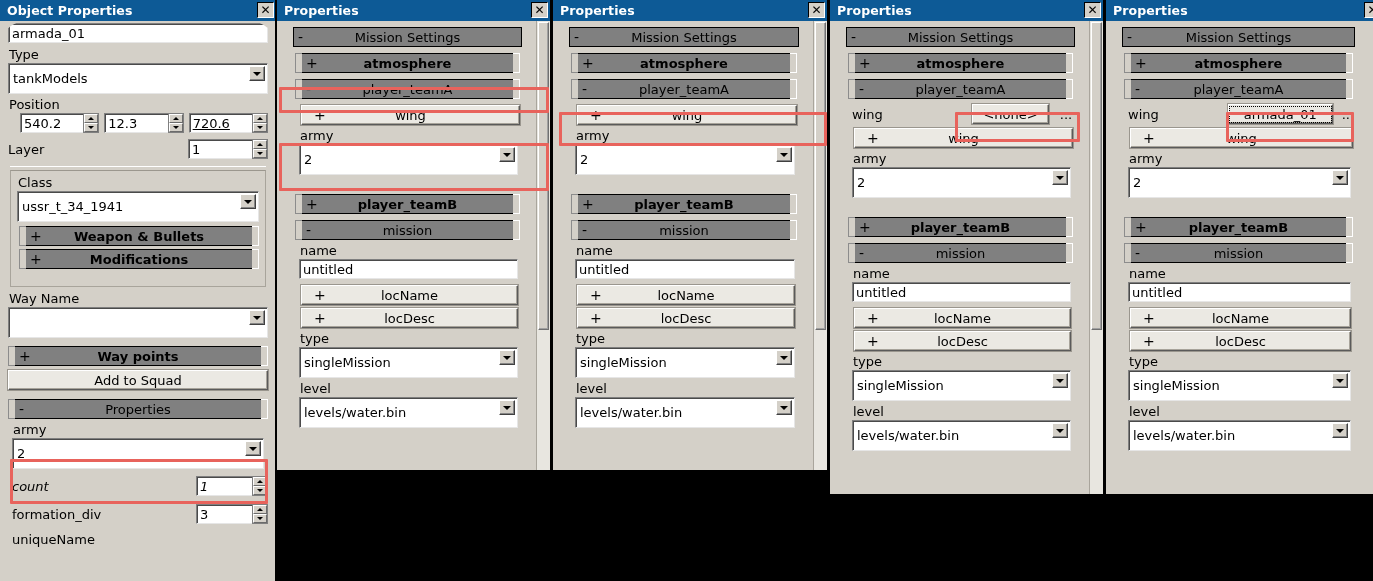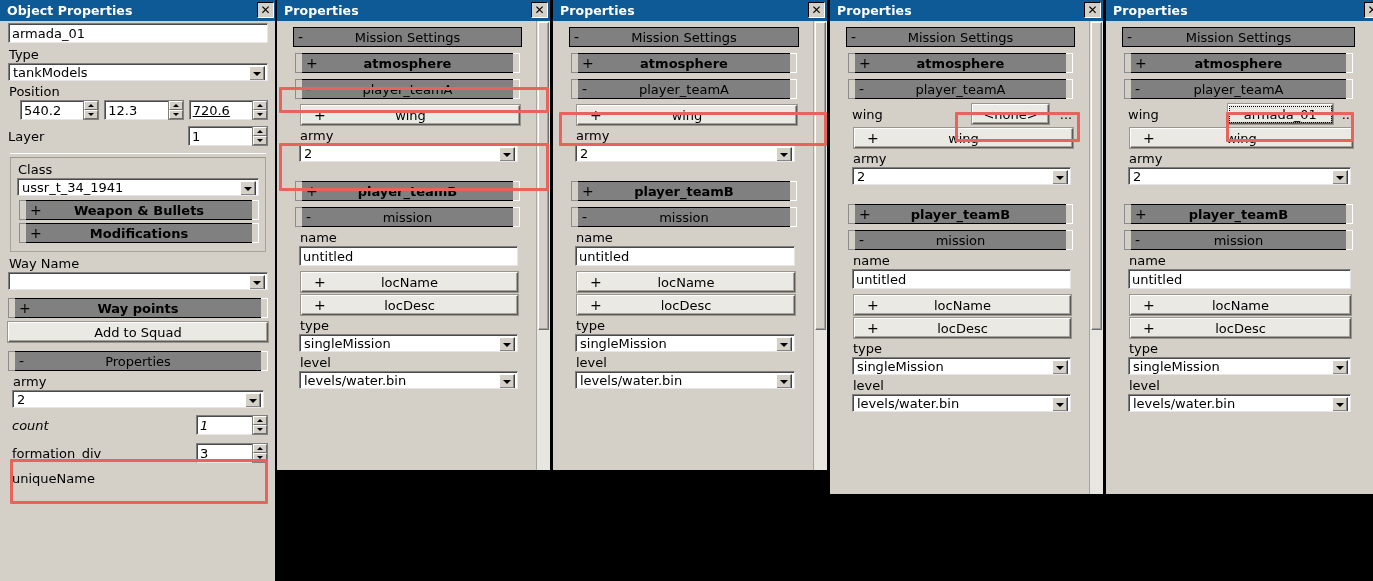--- a/index.html
+++ b/index.html
@@ -53,20 +53,21 @@
     position: relative;
     background: #d4d0c8;
     height: calc(100% - 21px);
     overflow: hidden;
   }
   .content {
     position: absolute;
     top: 0; left: 0; right: 14px; bottom: 0;
     padding: 6px 6px 0 8px;
     overflow: hidden;
+    border-radius: 26px;
   }
 
   
   .vscroll {
     position: absolute;
     top: 0; right: 0; bottom: 0;
     width: 14px;
     background: #e8e6e0;
     border-left: 1px solid #a9a59c;
   }
@@ -96,21 +97,21 @@
     box-shadow: inset 1px 1px 0 #4a4a4a;
     font-size: 13px;
     color: #000;
     padding: 1px 3px;
     display: flex; align-items: center;
     white-space: nowrap; overflow: hidden;
   }
 
   
   .combo {
-    height: 18px;
+    height: 31px;
     background: #fff;
     border: 1px solid #7f7f7f;
     border-right-color: #e6e6e6; border-bottom-color: #e6e6e6;
     box-shadow: inset 1px 1px 0 #4a4a4a;
     display: flex; align-items: center;
     position: relative;
     font-size: 13px; color: #000;
     padding-left: 4px;
     white-space: nowrap; overflow: hidden;
   }
@@ -196,21 +197,21 @@
   }
   .lbtn .pm { position:absolute; left:12px; font-size:14px; line-height:13px; }
   .lbtn .sl { width:100%; text-align:center; white-space:nowrap; }
   .lbtn.sub { margin-left: 10px; margin-right:2px; }
 
   
   .group {
     border: 1px solid #a8a49b;
     border-top-color:#9b978e;
     margin: 6px 2px 4px 2px;
-    padding: 6px 6px 8px 6px;
+    padding: 6px 6px 17px 6px;
     position:relative;
   }
   .hr { height:1px; background:#b5b1a8; border-bottom:1px solid #fff; margin:7px 2px 5px 2px; }
 
   
   .redbox {
     position:absolute;
     border: 3px solid #e8635c;
     pointer-events:none;
     z-index: 40;

